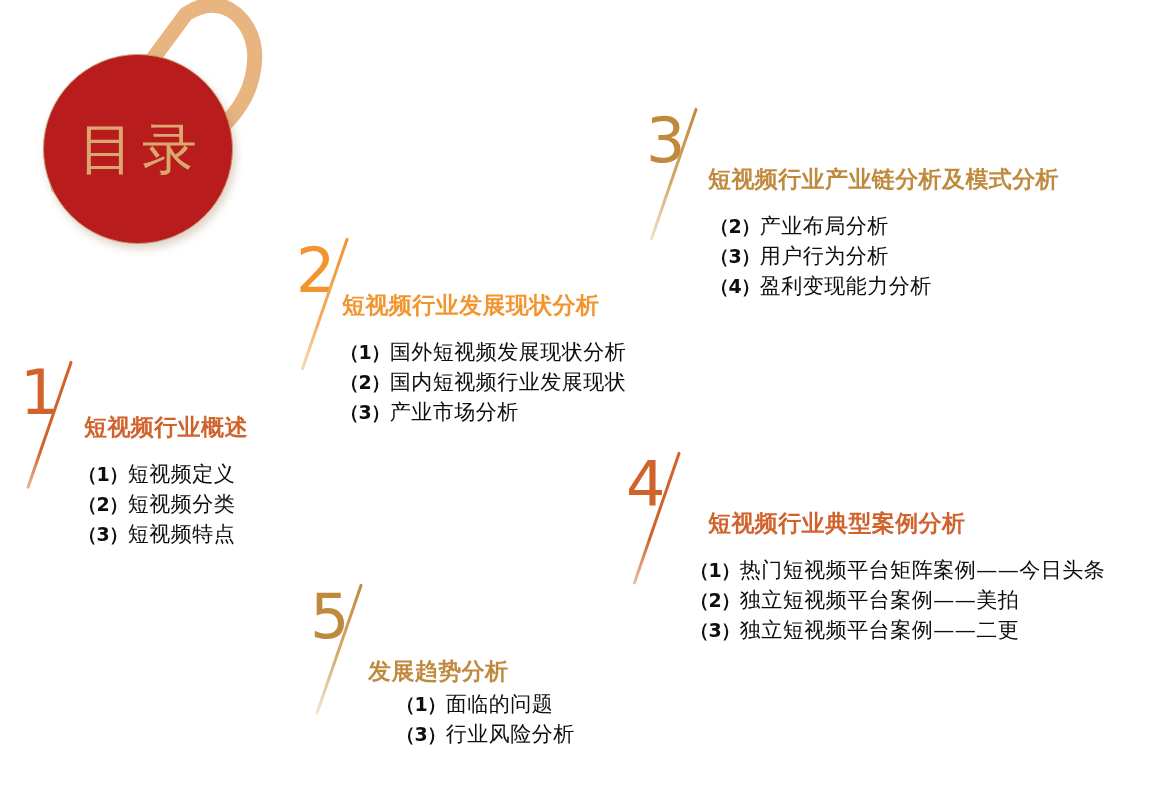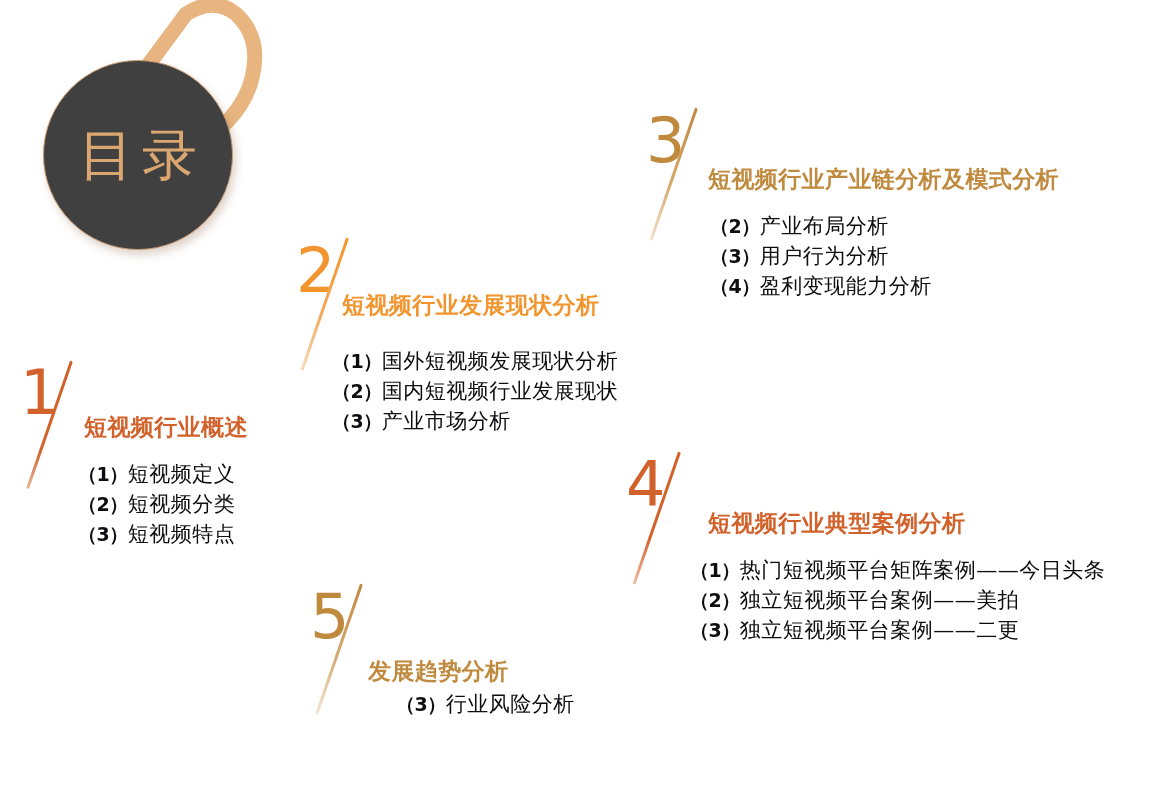--- a/index.html
+++ b/index.html
@@ -30,25 +30,25 @@
     position: absolute;
     left: 0;
     top: 0;
     width: 264px;
     height: 262px;
     pointer-events: none;
   }
   .toc-circle {
     position: absolute;
     left: 7px;
-    top: 60px;
+    top: 54px;
     width: 188px;
     height: 188px;
     border-radius: 50%;
-    background: #404040;
+    background: #b91c1c;
     border: 1.2px solid #c79a72;
     box-shadow: 3px 5px 9px rgba(150,110,75,0.30);
     display: flex;
     align-items: center;
     justify-content: center;
   }
   .toc-title {
     font-family: "DejaVu Serif", "Liberation Serif", serif;
     font-size: 55px;
     letter-spacing: 8px;
@@ -112,21 +112,21 @@
                      background: linear-gradient(to bottom, #d2622b 0%, #d2622b 70%, #e8b79b 100%);
                      transform: rotate(19deg); transform-origin: top center; }
   #sec1 .sec-head  { left: 84px;  top: 60px; color: #d2622b; }
   #sec1 .sec-items { left: 78px;  top: 108px; }
 
   #sec2 .sec-num   { left: 14px;  top: 8px; color: #f2952e; }
   #sec2 .sec-slash { left: 64px;  top: 6px; height: 140px;
                      background: linear-gradient(to bottom, #f2952e 0%, #f2ac60 60%, #f7dbb9 100%);
                      transform: rotate(19deg); transform-origin: top center; }
   #sec2 .sec-head  { left: 60px;  top: 58px; color: #f2952e; }
-  #sec2 .sec-items { left: 50px;  top: 106px; margin-top: 9px; }
+  #sec2 .sec-items { left: 58px;  top: 106px; }
 
   #sec3 .sec-num   { left: 14px;  top: 10px; color: #c08a3e; }
   #sec3 .sec-slash { left: 63px;  top: 8px; height: 140px;
                      background: linear-gradient(to bottom, #c08a3e 0%, #d3a768 55%, #f1e2cb 100%);
                      transform: rotate(19deg); transform-origin: top center; }
   #sec3 .sec-head  { left: 76px;  top: 64px; color: #c08a3e; }
   #sec3 .sec-items { left: 78px;  top: 112px; }
 
   #sec4 .sec-num   { left: 14px;  top: 6px; color: #d2622b; }
   #sec4 .sec-slash { left: 66px;  top: 4px; height: 140px;
@@ -198,17 +198,18 @@
       <span class="row"><span class="idx">（2）</span><span class="txt">独立短视频平台案例——美拍</span></span>
       <span class="row"><span class="idx">（3）</span><span class="txt">独立短视频平台案例——二更</span></span>
     </div>
   </div>
 
   <div class="section" id="sec5">
     <div class="sec-num">5</div>
     <div class="sec-slash"></div>
     <div class="sec-head">发展趋势分析</div>
     <div class="sec-items">
+      <span class="row"><span class="idx">（1）</span><span class="txt">面临的问题</span></span>
       <span class="row"><span class="idx">（3）</span><span class="txt">行业风险分析</span></span>
     </div>
   </div>
 
 </div>
 
 </body></html>

